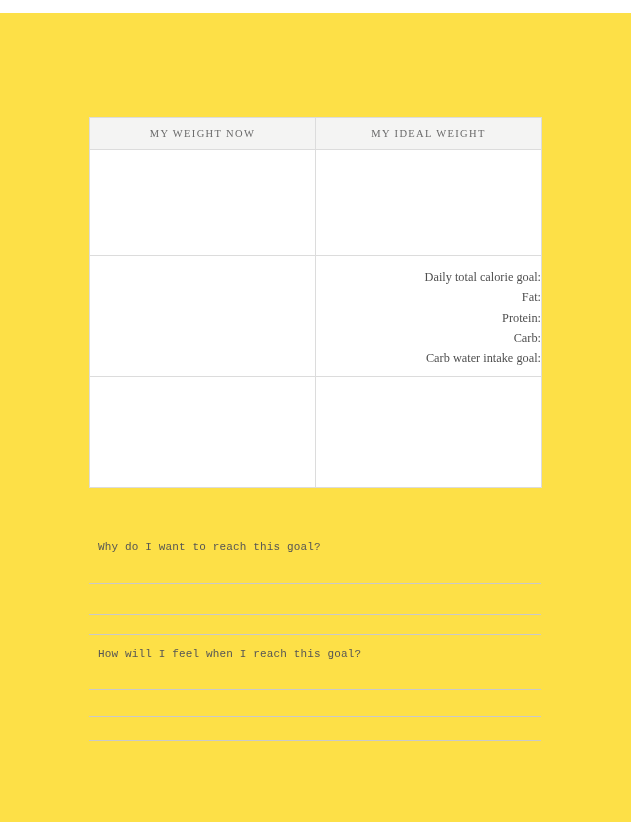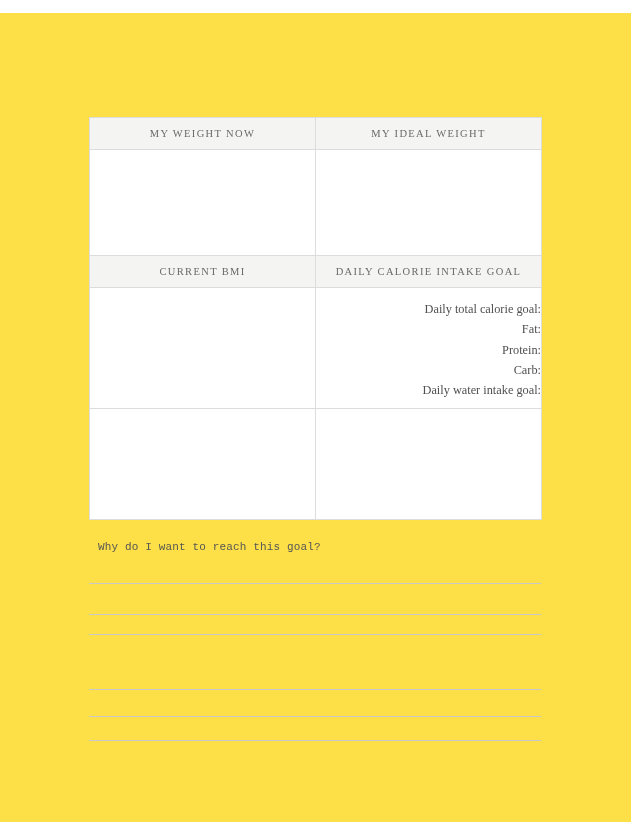--- a/index.html
+++ b/index.html
@@ -128,48 +128,45 @@
         <tr>
           <td class="hdr-cell">MY WEIGHT NOW</td>
           <td class="hdr-cell">MY IDEAL WEIGHT</td>
         </tr>
 
         <tr>
           <td class="blank-cell-tall"></td>
           <td class="blank-cell-tall"></td>
         </tr>
 
-        <tr>
-          <td class="hdr-cell">CURRENT BMI</td>
-          <td class="hdr-cell">DAILY CALORIE INTAKE GOAL</td>
-        </tr>
 
         <tr>
           <td class="blank-cell-mid"></td>
           <td>
             <div class="calorie-list">
               <div class="line"><span>Daily total calorie goal:</span></div>
               <div class="line"><span class="u">Fat</span><span>:</span></div>
               <div class="line"><span class="u">Protein</span><span>:</span></div>
               <div class="line"><span class="u">Carb</span><span>:</span></div>
-              <div class="line"><span>Daily water intake goal:</span></div>
+              <div class="line"><span>Carb water intake goal:</span></div>
             </div>
           </td>
         </tr>
 
 
         <tr>
           <td class="blank-cell-bottom"></td>
           <td class="blank-cell-bottom"></td>
         </tr>
       </tbody>
     </table>
   </div>
 
   <div class="question q1">Why do I want to reach this goal?</div>
   <div class="rule r1"></div>
   <div class="rule r2"></div>
   <div class="rule r3"></div>
 
+  <div class="question q2">How will I feel when I reach this goal?</div>
   <div class="rule r4"></div>
   <div class="rule r5"></div>
   <div class="rule r6"></div>
 </div>
 
 </body></html>

